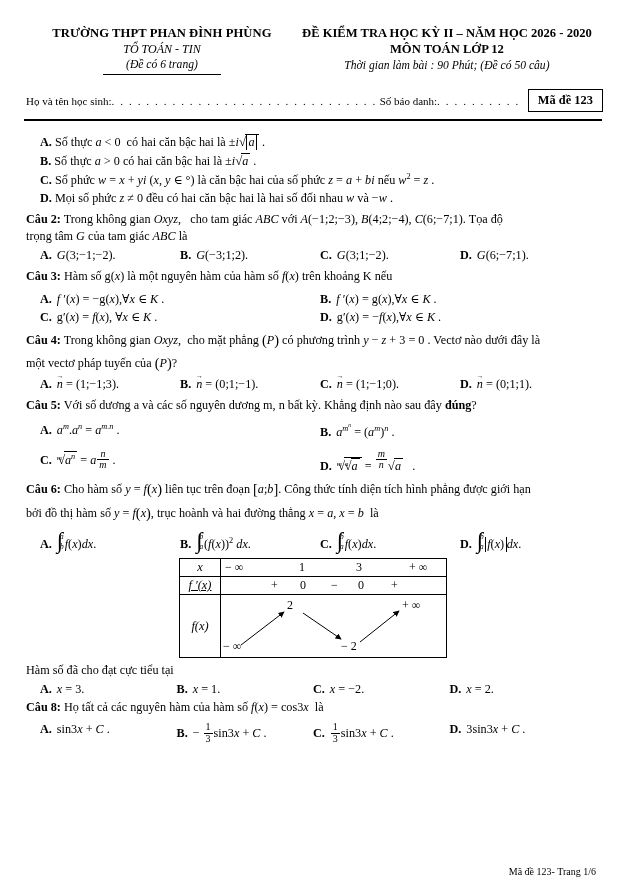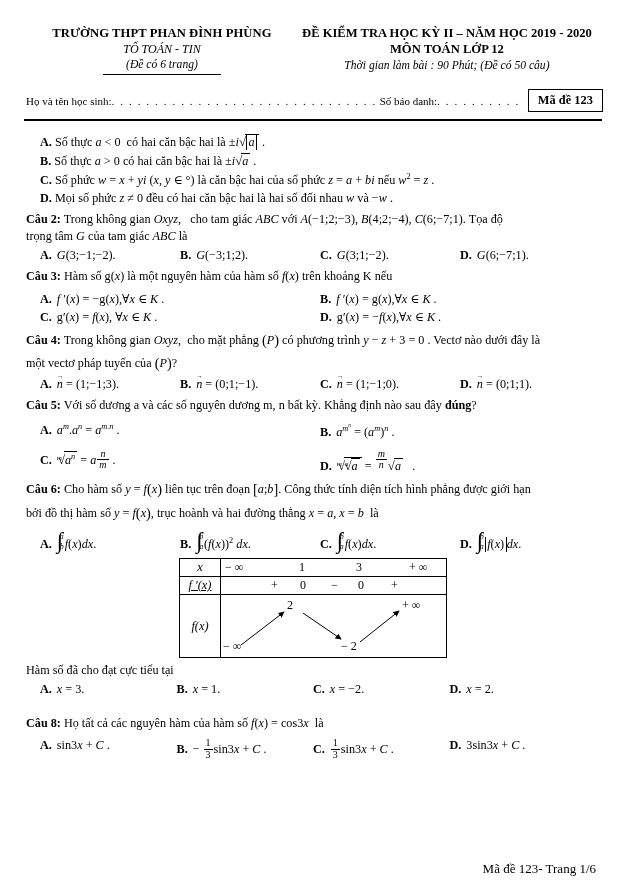--- a/index.html
+++ b/index.html
@@ -73,36 +73,36 @@
   .row-f td{height:62px;vertical-align:middle;}
   .xcells{position:relative;height:17px;}
   .xcells span{position:absolute;top:1px;font-size:12px;}
   .dcells{position:relative;height:17px;}
   .dcells span{position:absolute;top:1px;font-size:12px;}
   .graph{position:relative;height:62px;}
   .graph .lbl{position:absolute;font-size:12px;}
   .graph svg{position:absolute;left:0;top:0;}
 
   .tail{padding:4px 40px 0 26px;box-sizing:border-box;}
-  .footer{position:absolute;right:30px;bottom:14px;font-size:13px;}
+  .footer{position:absolute;right:30px;bottom:14px;font-size:10px;}
 </style>
 </head>
 <body>
 
 <div class="page">
 
   <div class="header">
     <div class="hdr-left">
       <div class="sch-name">TRƯỜNG THPT PHAN ĐÌNH PHÙNG</div>
       <div class="sch-dept">TỔ TOÁN - TIN</div>
       <div class="sch-pages">(Đề có 6 trang)</div>
       <div class="rule-short"></div>
     </div>
     <div class="hdr-right">
-      <div class="exam-title">ĐỀ KIỂM TRA HỌC KỲ II – NĂM HỌC 2019 - 2020</div>
+      <div class="exam-title">ĐỀ KIỂM TRA HỌC KỲ II – NĂM HỌC 2026 - 2020</div>
       <div class="exam-sub">MÔN TOÁN LỚP 12</div>
       <div class="exam-time">Thời gian làm bài : 90 Phút; (Đề có 50 câu)</div>
     </div>
   </div>
 
   <div class="stu-row">
     <div class="stu-line">
       <span>Họ và tên học sinh:</span><span class="dots">. . . . . . . . . . . . . . . . . . . . . . . . . . . . . . .</span>
       <span>Số báo danh:</span><span class="dots">. . . . . . . . . .</span>
     </div>
@@ -356,21 +356,21 @@
       <div class="opt w25">
           <span class="ol">C.</span>
           <span><span class="mi">x</span> = −2.</span>
         </div>
       <div class="opt w25">
           <span class="ol">D.</span>
           <span><span class="mi">x</span> = 2.</span>
         </div>
     </div>
 
-    <div class="qline" style="margin-top:18px">
+    <div class="qline" style="margin-top:2px">
       <span class="qlabel">Câu 8:</span>
       <span>Họ tất cả các nguyên hàm của hàm số <span class="mi">f</span>(<span class="mi">x</span>) = cos3<span class="mi">x</span>&nbsp; là</span>
     </div>
     <div class="opts indent" style="margin-top:6px">
       <div class="opt w25">
           <span class="ol">A.</span>
           <span>sin3<span class="mi">x</span> + <span class="mi">C</span> .</span>
         </div>
       <div class="opt w25">
           <span class="ol">B.</span>

